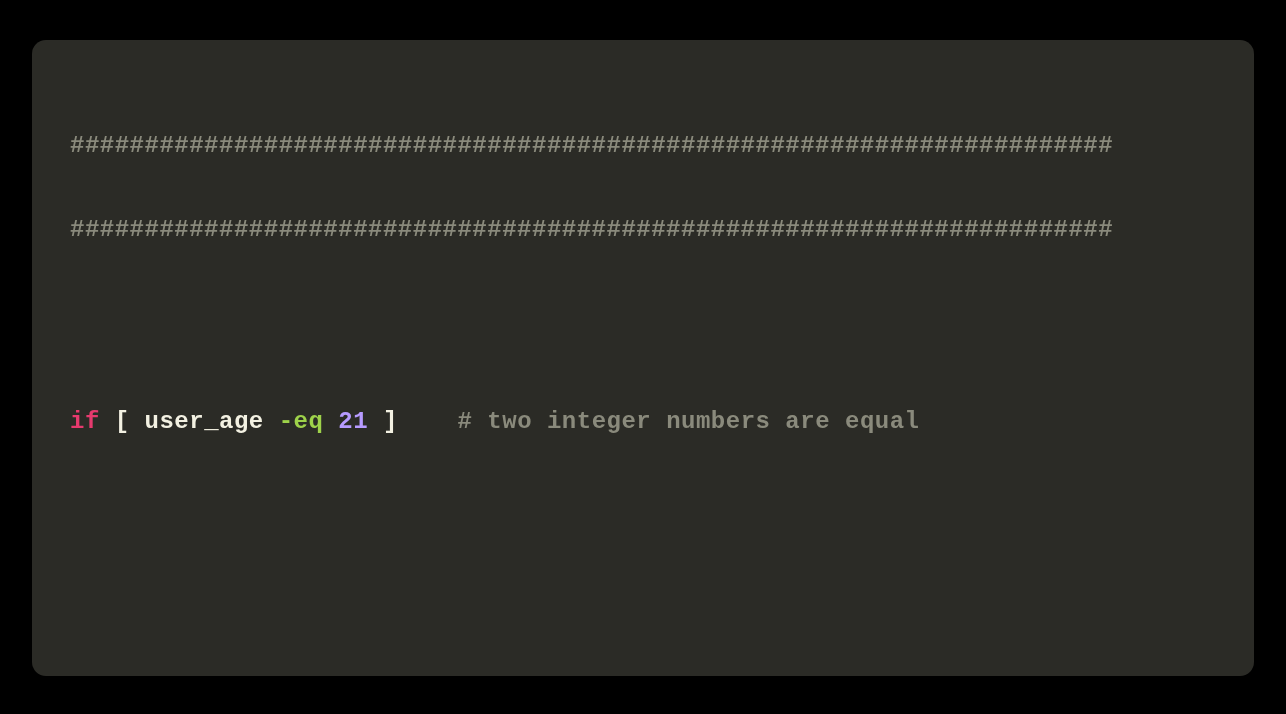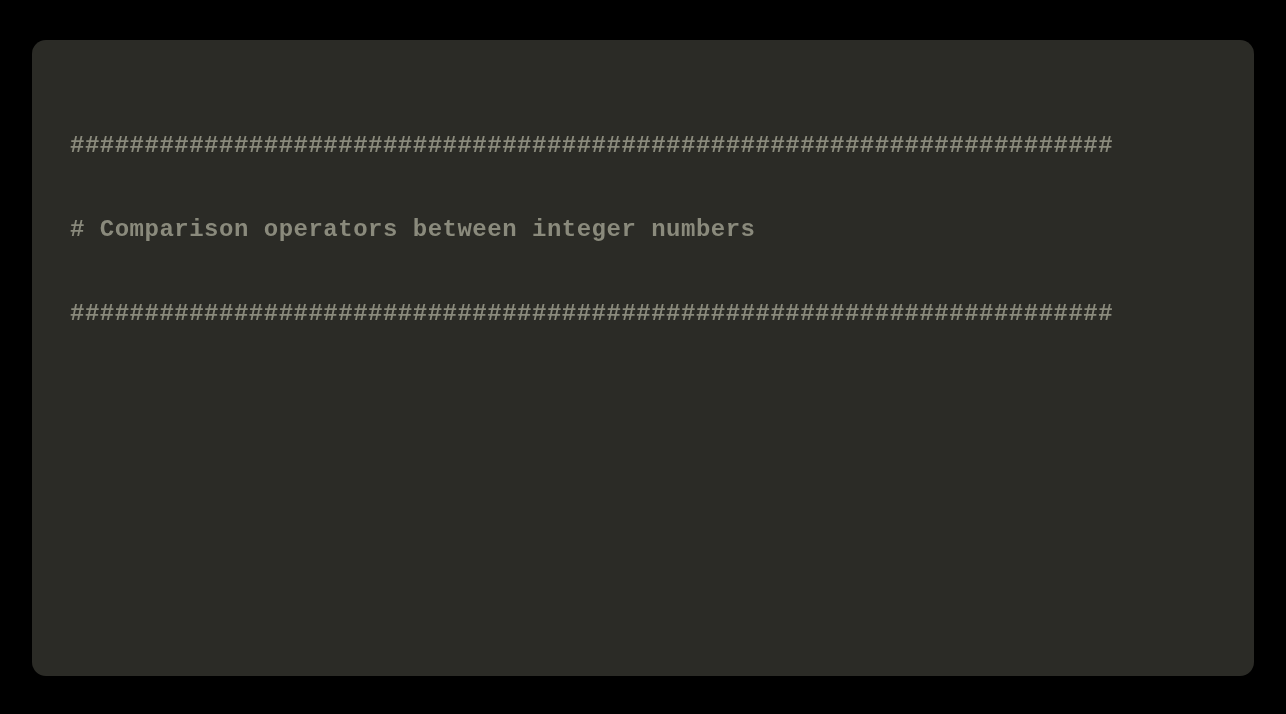--- a/index.html
+++ b/index.html
@@ -49,24 +49,24 @@
   .br      { color: #f3f1e2; }   
   .op      { color: #9ed24a; }   
   .num     { color: #b79bff; }   
   .cmt     { color: #8a8a7c; }   
 </style>
 </head>
 <body>
 
 <div class="panel">
   <span class="hash-row">######################################################################</span>
-  <span class="title-row"># Comparison operators between integer numbers</span>
   <span class="hash-row">######################################################################</span>
   <span class="spacer"></span>
 
+  <span class="code-row"><span class="kw">if</span><span class="br"> [ </span><span class="br">user_age</span><span class="br"> </span><span class="op">-eq</span><span class="br"> </span><span class="num">21</span><span class="br"> ]</span><span class="cmt">    </span><span class="cmt"># two integer numbers are equal</span></span>
   <span class="spacer"></span>
 
   
   
 
   
   
 
   
   

